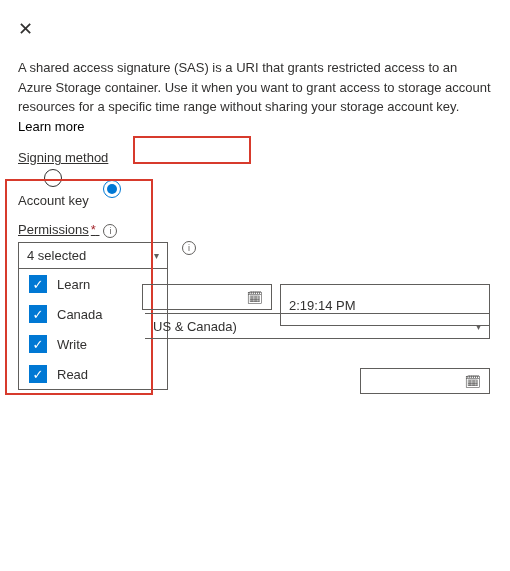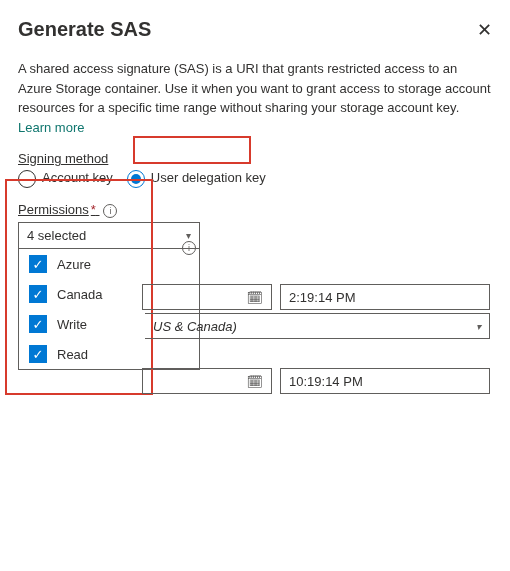--- a/index.html
+++ b/index.html
@@ -1,83 +1,81 @@
 <!DOCTYPE html>
 <html><head>
   <meta charset="utf-8">
   <style>
     * { box-sizing: border-box; margin: 0; padding: 0; font-family: "Segoe UI", -apple-system, sans-serif; }
     body { width: 510px; height: 571px; padding: 18px; font-size: 13px; color: #323130; background: #fff; position: relative; }
     .header { display: flex; justify-content: space-between; align-items: center; margin-bottom: 18px; }
     .header h1 { font-size: 20px; font-weight: 600; }
     .close-x { font-size: 18px; color: #323130; cursor: pointer; }
     .desc { line-height: 1.5; margin-bottom: 14px; }
-    .desc a { color: #0f766e; text-decoration: none; }
+    .desc a { color: #000000; text-decoration: none; }
     .section-label { margin-bottom: 4px; text-decoration: underline; }
     .radio-row { display: flex; gap: 14px; align-items: center; margin-bottom: 14px; }
-    .radio-opt { display: inline-flex; gap: 6px; }
+    .radio-opt { display: inline-flex; align-items: center; gap: 6px; flex-direction: column; }
     .radio { width: 18px; height: 18px; border-radius: 50%; border: 1px solid #323130; display: inline-flex; align-items: center; justify-content: center; }
     .radio.checked { border-color: #0078d4; }
     .radio.checked::after { content: ""; width: 10px; height: 10px; border-radius: 50%; background: #0078d4; }
     .highlight-a { position: absolute; border: 2px solid #d73a2c; pointer-events: none; }
     .req { color: #a4262c; margin-left: 2px; }
     .info-icon { display: inline-flex; width: 14px; height: 14px; border-radius: 50%; border: 1px solid #605e5c; align-items: center; justify-content: center; font-size: 9px; color: #605e5c; margin-left: 4px; }
-    .dropdown-box { margin-top: 4px; border: 1px solid #605e5c; position: relative; width: 182px; }
+    .dropdown-box { margin-top: 4px; border: 1px solid #605e5c; position: relative; width: 150px; }
     .dropdown-head { height: 26px; display: flex; align-items: center; justify-content: space-between; padding: 0 8px; border-bottom: 1px solid #605e5c; }
     .chev { font-size: 10px; color: #605e5c; }
     .perm-list { background: #fff; }
     .perm-item { display: flex; align-items: center; gap: 10px; padding: 6px 10px; }
     .cb { width: 18px; height: 18px; border: 1px solid #323130; display: inline-flex; align-items: center; justify-content: center; }
     .cb.checked { background: #0078d4; border-color: #0078d4; color: #fff; font-size: 13px; }
     .behind-info { position: absolute; left: 178px; top: 239px; }
-    .tz-partial { position: absolute; left: 145px; top: 313px; border: 1px solid #605e5c; border-left: none; height: 26px; right: 20px; display:flex; align-items:center; padding:0 8px;font-style:italic; }
+    .tz-partial { position: absolute; left: 145px; top: 313px; border: 1px solid #605e5c; border-left: none; height: 26px; right: 20px; display:flex; align-items:center; padding:0 8px; }
     .datetime-row { position: absolute; right: 20px; height: 26px; display: flex; gap: 8px; }
     .date-field { width: 130px; border:1px solid #605e5c; height:26px; display:flex; align-items:center; padding:0 8px; justify-content:flex-end; }
-    .time-field { width: 210px; border:1px solid #605e5c; height:26px; display:flex; align-items:center; padding:0 8px; }
+    .time-field { width: 210px; border:1px solid #605e5c; height:42px; display:flex; align-items:center; padding:0 8px; }
   </style>
 </head>
 <body>
 
 <div class="header">
-  <h1>Generate SAS</h1>
   <span class="close-x">✕</span>
 </div>
 
 <p class="desc">
   <span>A shared access signature (SAS) is a URI that grants restricted access to an Azure Storage container. Use it when you want to grant access to storage account resources for a specific time range without sharing your storage account key.</span>
   <a href="#">Learn more</a>
 </p>
 
 <div class="section-label">Signing method</div>
 <div class="radio-row">
   <label class="radio-opt">
     <span class="radio"></span>
     <span>Account key</span>
   </label>
   <label class="radio-opt">
     <span class="radio checked"></span>
-    <span>User delegation key</span>
   </label>
 </div>
 
 <div class="highlight-a" style="left:133px; top:136px; width:118px; height:28px;"></div>
 
 <div class="section-label">
   <span>Permissions</span><span class="req">*</span>
   <span class="info-icon">i</span>
 </div>
 <div class="dropdown-box">
   <div class="dropdown-head">
     <span>4 selected</span>
     <span class="chev">▾</span>
   </div>
   <div class="perm-list">
     <div class="perm-item">
         <span class="cb checked">✓</span>
-        <span>Azure</span>
+        <span>Learn</span>
       </div>
     <div class="perm-item">
         <span class="cb checked">✓</span>
         <span>Canada</span>
       </div>
     <div class="perm-item">
         <span class="cb checked">✓</span>
         <span>Write</span>
       </div>
     <div class="perm-item">
@@ -101,18 +99,15 @@
 </div>
 <div class="tz-partial">
   <span>US &amp; Canada)</span>
   <span class="chev" style="margin-left:auto">▾</span>
 </div>
 
 <div class="datetime-row" style="top:368px;">
   <div class="date-field">
       <span>🗓</span>
     </div>
-  <div class="time-field">
-      <span>10:19:14 PM</span>
-    </div>
 </div>
 
 <div style="height:202px;"></div>
 
 </body></html>

